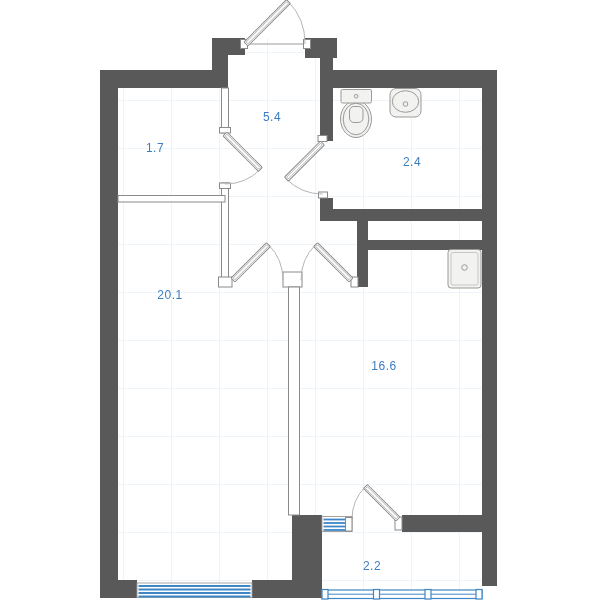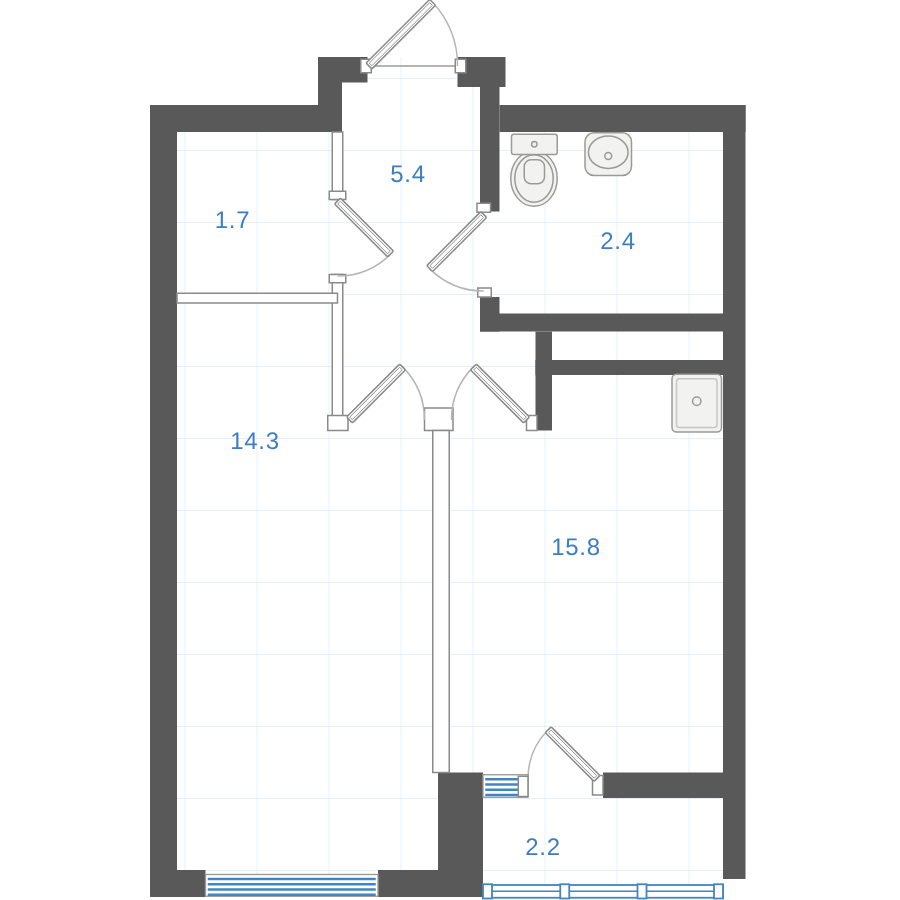--- a/index.html
+++ b/index.html
@@ -13,21 +13,21 @@
   .arc{fill:none;stroke:var(--arc,#b5b5b5);stroke-width:1;}
   .win-frame{fill:#ffffff;stroke:#9a9a9a;stroke-width:.9;}
   .win-line{stroke:var(--window-blue,#3f86c5);stroke-width:1.8;}
   .glz{fill:#ffffff;stroke:var(--window-blue,#3f86c5);stroke-width:1.2;}
   .glz-line{stroke:var(--window-blue,#3f86c5);stroke-width:1;}
   .fix{fill:var(--fixture-fill,#f2f2f0);stroke:var(--fixture-border,#9a9a98);stroke-width:1;}
   .fix-line{fill:none;stroke:var(--fixture-border,#9a9a98);stroke-width:1;}
   .fix-faint{fill:none;stroke:#c6c6c4;stroke-width:1;}
   .grid-line{stroke:var(--grid,#dcebf7);stroke-width:1;}
   .lbl{position:absolute;transform:translate(-50%,-50%);
-       font-size:16px;letter-spacing:.5px;color:var(--label-blue,#3c7dc4);white-space:nowrap;}
+       font-size:12px;letter-spacing:.5px;color:var(--label-blue,#3c7dc4);white-space:nowrap;}
 </style>
 </head>
 <body>
 
 <div id="stage">
   <svg id="plan-svg" width="600" height="600" viewBox="0 0 600 600">
 
     <defs>
       <pattern id="grid" width="48" height="48" patternUnits="userSpaceOnUse" patternTransform="translate(27,4)">
         <path d="M48 0 H0 V48" fill="none" class="grid-line"></path>
@@ -171,16 +171,16 @@
         <rect class="fix" x="448" y="249.5" width="33" height="38.5" rx="3"></rect>
         <rect class="fix-faint" x="451" y="252.5" width="27" height="32.5" rx="2"></rect>
         <circle class="fix-line" cx="464.5" cy="267.5" r="2.8"></circle>
       </g>
     </g>
   </svg>
 
   <div class="lbl" style="left:155px;top:148px;">1.7</div>
   <div class="lbl" style="left:272px;top:117px;">5.4</div>
   <div class="lbl" style="left:412px;top:162px;">2.4</div>
-  <div class="lbl" style="left:170px;top:295px;">14.3</div>
-  <div class="lbl" style="left:384px;top:366px;">15.8</div>
-  <div class="lbl" style="left:362px;top:566px;">2.2</div>
+  <div class="lbl" style="left:170px;top:295px;">20.1</div>
+  <div class="lbl" style="left:384px;top:366px;">16.6</div>
+  <div class="lbl" style="left:372px;top:566px;">2.2</div>
 </div>
 
 </body></html>

